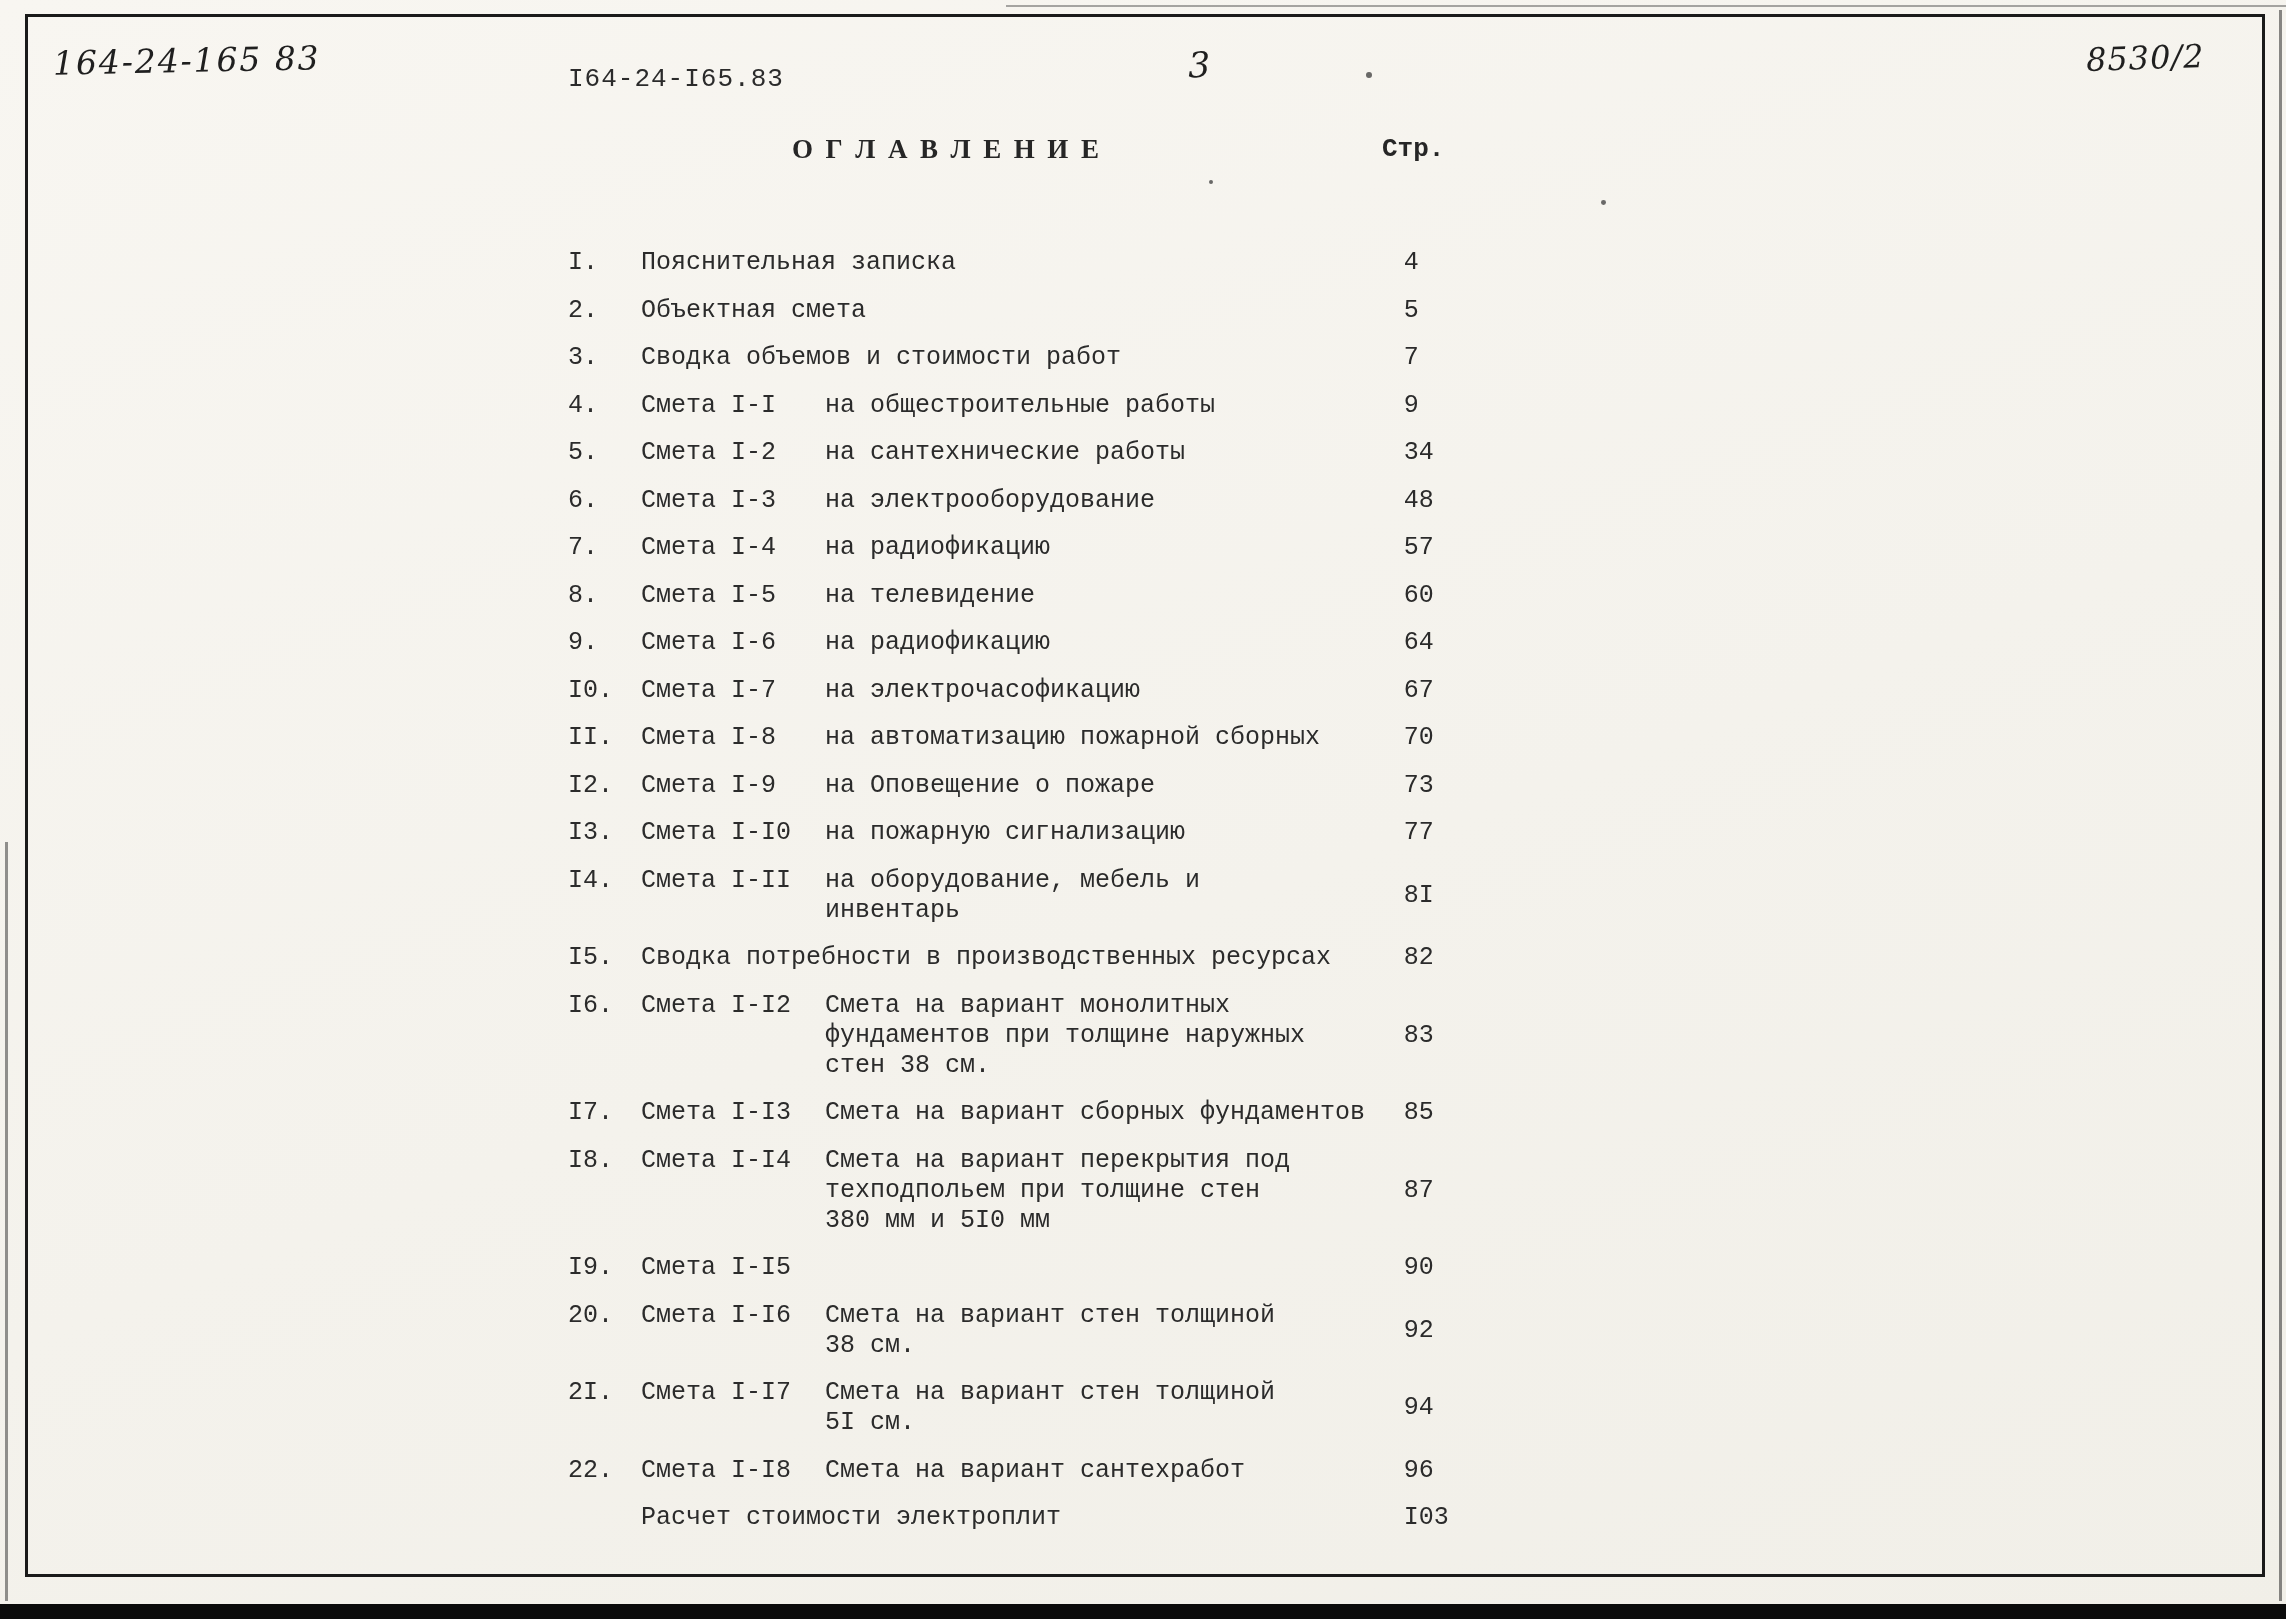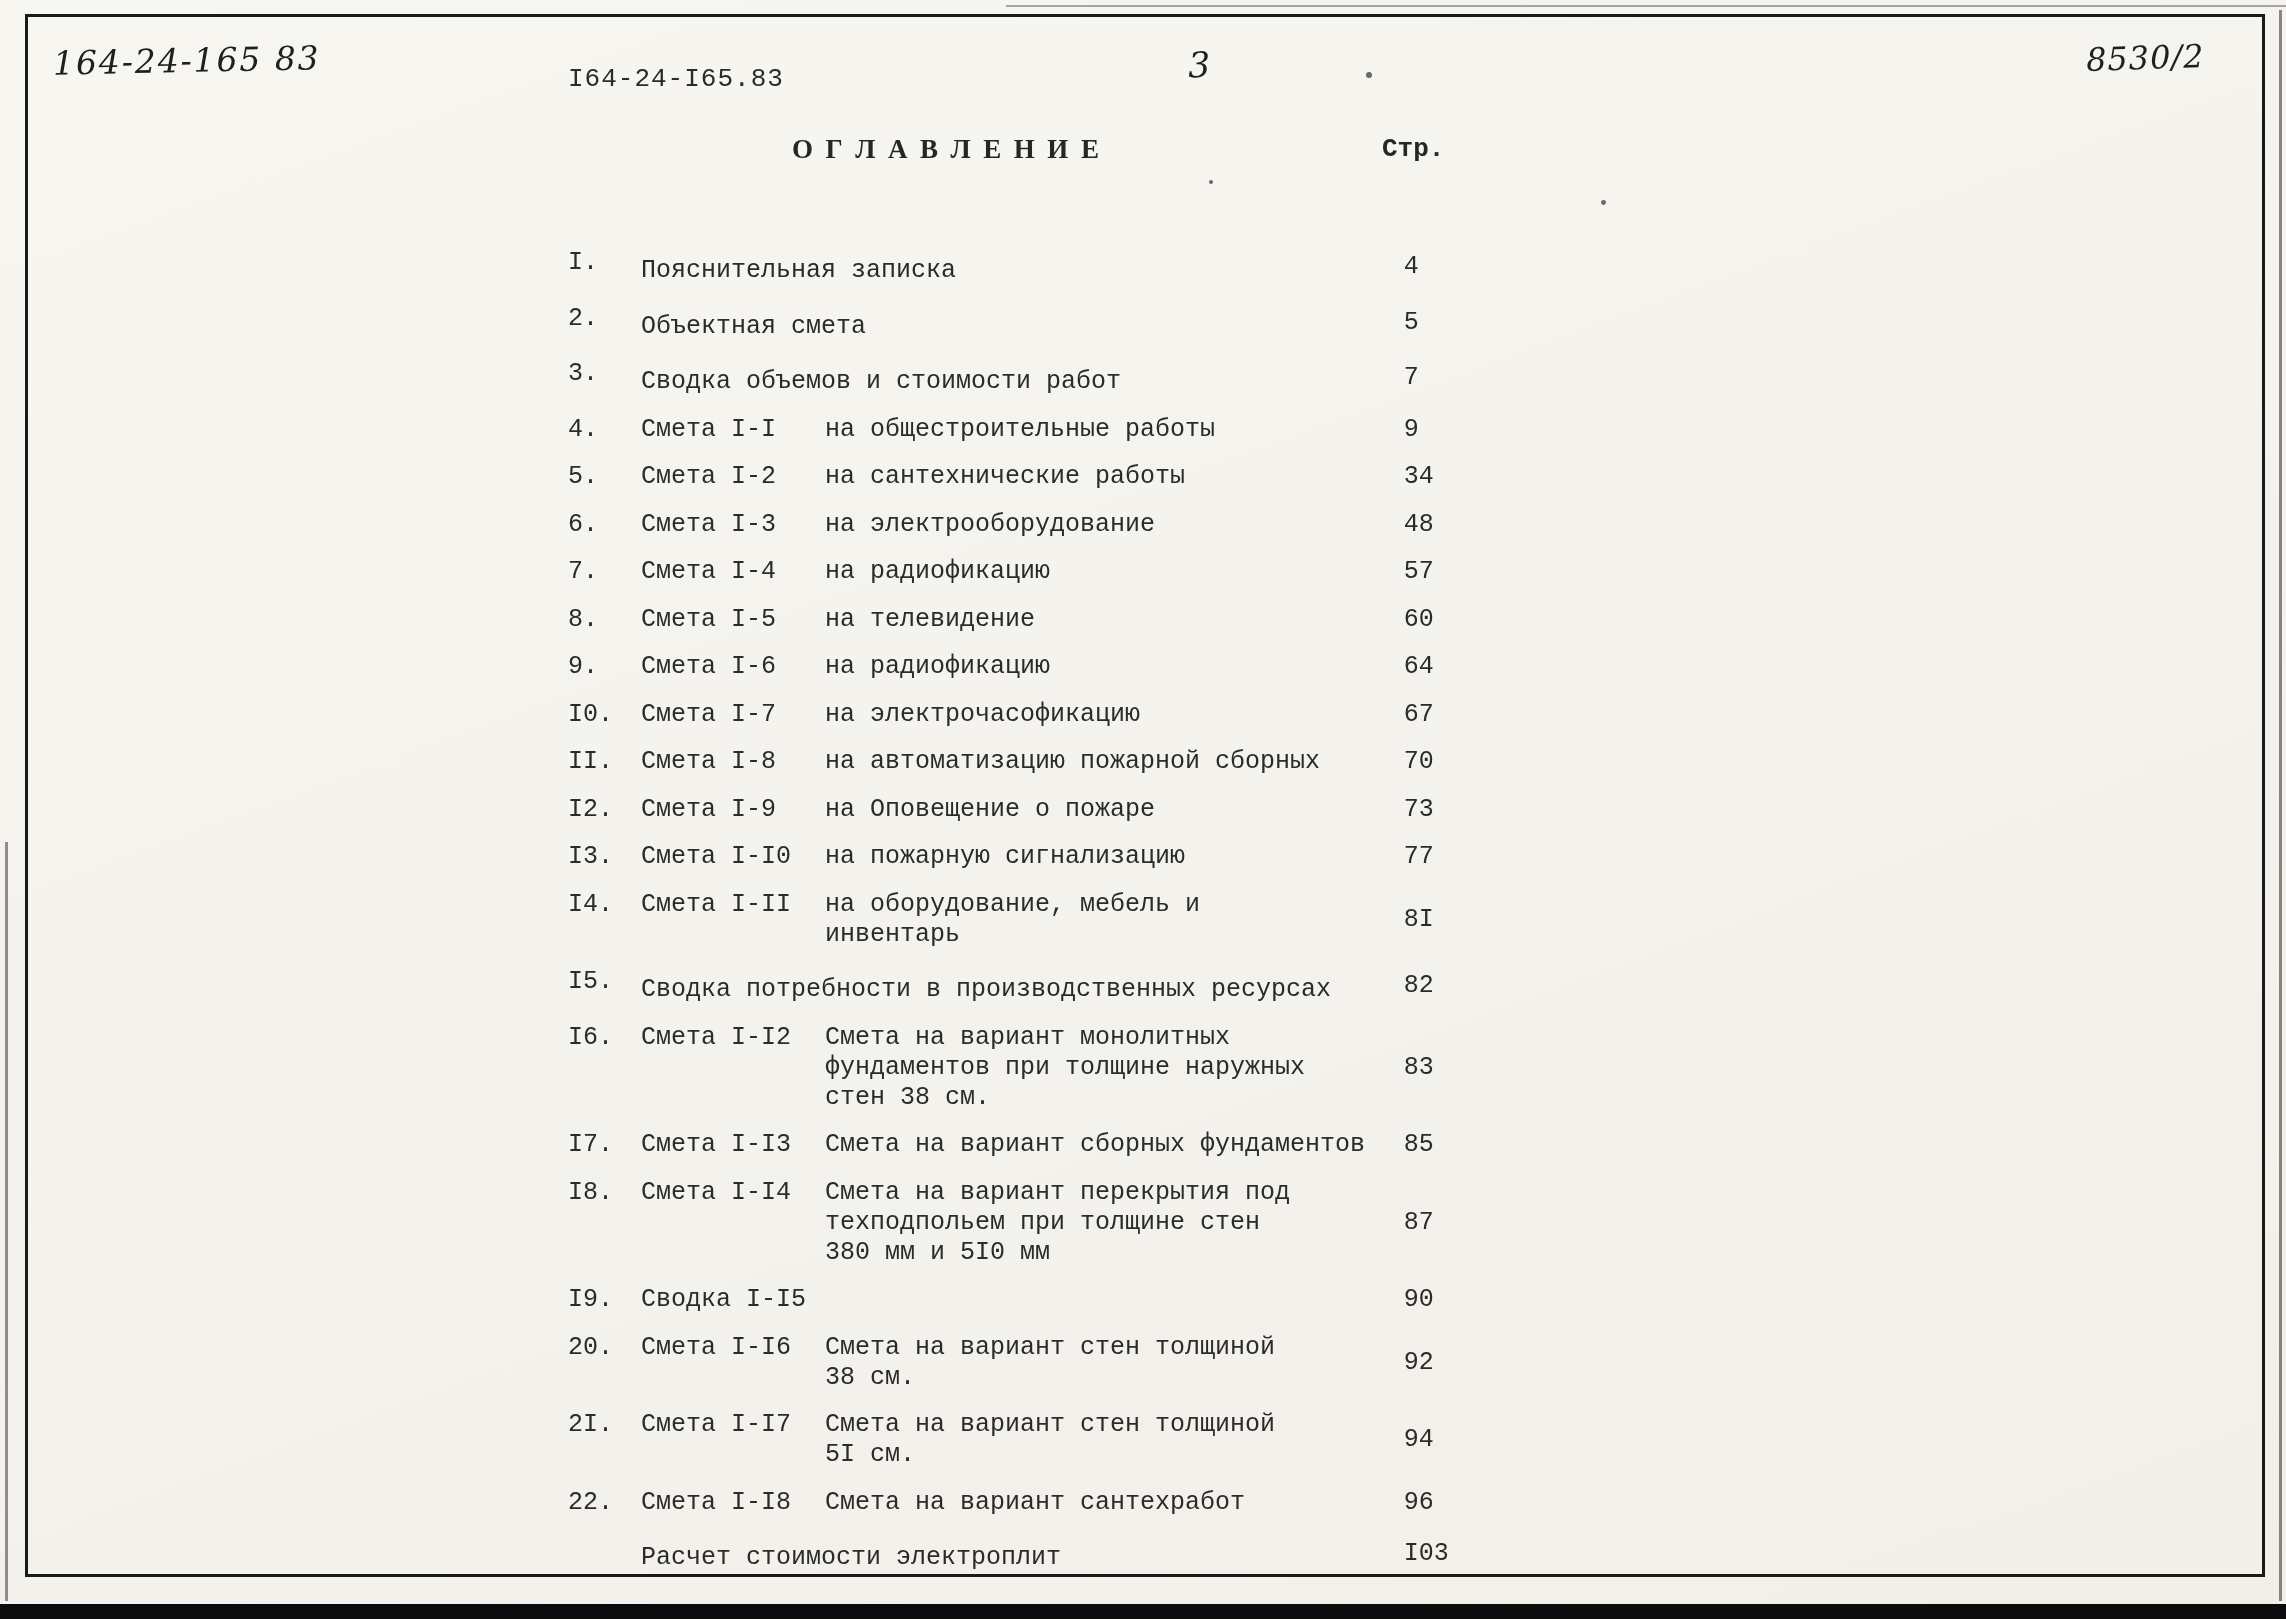--- a/index.html
+++ b/index.html
@@ -41,21 +41,21 @@
     font-size:25px;line-height:30px;
   }
   .row{
     display:grid;
     grid-template-columns:73px 184px 573px 92px;
     align-items:start;
     margin-bottom:17.5px;
   }
   .row .num{grid-column:1;}
   .row .label{grid-column:2;}
-  .row .label.full{grid-column:2 / 4;margin-top:8px;}
+  .row .label.full{grid-column:2 / 4;}
   .row .desc{grid-column:3;white-space:pre-line;}
   .row .pg{grid-column:4;align-self:center;padding-left:5.8px;}
 </style>
 </head>
 <body>
 
 <div class="page">
 
   <div class="frame"></div>
   <div class="scan-band-bottom"></div>
@@ -202,21 +202,21 @@
       <div class="num">I8.</div>
       <div class="label">Смета I-I4</div>
       <div class="desc">Смета на вариант перекрытия под
 техподпольем при толщине стен
 380 мм и 5I0 мм</div>
       <div class="pg">87</div>
     </div>
 
     <div class="row">
       <div class="num">I9.</div>
-      <div class="label">Сводка I-I5</div>
+      <div class="label">Смета I-I5</div>
       <div class="pg">90</div>
     </div>
 
     <div class="row">
       <div class="num">20.</div>
       <div class="label">Смета I-I6</div>
       <div class="desc">Смета на вариант стен толщиной
 38 см.</div>
       <div class="pg">92</div>
     </div>

